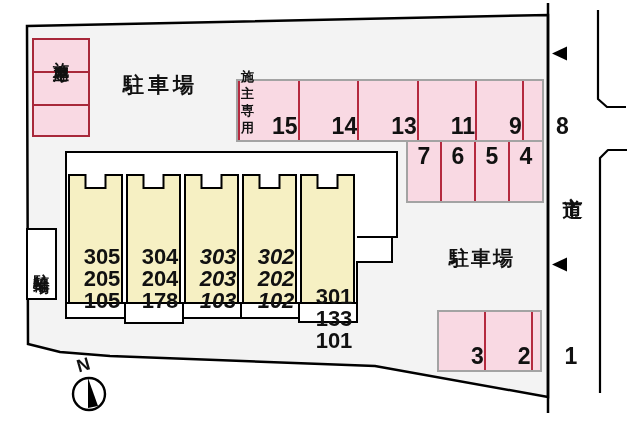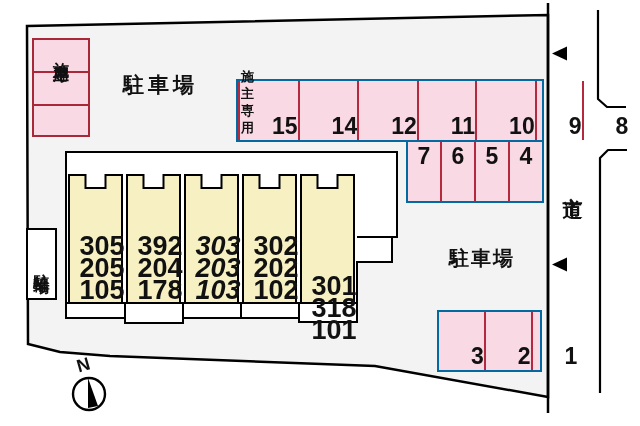--- a/index.html
+++ b/index.html
@@ -17,21 +17,21 @@
   .vtext {
     writing-mode:vertical-rl;
     text-orientation:upright;
     font-weight:700;
     line-height:1;
   }
 
   
   .prow {
     position:absolute; display:flex; box-sizing:border-box;
-    background:#f9d9e3; border:2px solid #0369a1;
+    background:#f9d9e3; border:2px solid #a3a3a3;
   }
   .pcell {
     flex:1 1 0; position:relative; display:flex; justify-content:center;
     box-sizing:border-box;
   }
   .pcell + .pcell { border-left:2px solid #b5293f; }
   .num-bottom { align-items:flex-end; padding-bottom:1px;padding-left:32px; }
   .num-top    { align-items:flex-start; padding-top:2px; }
   .pnum { font-weight:700; font-size:23px; line-height:1.1; }
 
@@ -56,23 +56,23 @@
   
   .bike-box {
     position:absolute; left:26px; top:228px; width:31px; height:72px;
     box-sizing:border-box; background:#ffffff; border:2px solid #000;
     display:flex; align-items:center; justify-content:center;
   }
   .bike-box .vtext { font-size:16px; letter-spacing:2px; }
 
   
   .unit-label {
-    position:absolute; top:236px; height:64px; width:66px;
+    position:absolute; top:247px; height:64px; width:66px;
     display:flex; flex-direction:column; justify-content:space-between;
-    text-align:center; font-weight:700; font-size:27px; line-height:20px;
+    text-align:center; font-weight:700; font-size:22px; line-height:20px;
   }
 
   .road-label {
     position:absolute; left:563px; top:181px;
     font-size:20px; letter-spacing:3px;
   }
 
   .north-label {
     position:absolute; left:77px; top:355px;
     font-weight:700; font-size:18px;
@@ -129,27 +129,24 @@
         <div>専用</div>
       </div>
     </div>
     <div class="pcell num-bottom">
       <span class="pnum">15</span>
       </div>
     <div class="pcell num-bottom">
       <span class="pnum">14</span>
       </div>
     <div class="pcell num-bottom">
-      <span class="pnum">12</span>
+      <span class="pnum">13</span>
       </div>
     <div class="pcell num-bottom">
       <span class="pnum">11</span>
-      </div>
-    <div class="pcell num-bottom">
-      <span class="pnum">10</span>
       </div>
     <div class="pcell num-bottom">
       <span class="pnum">9</span>
       </div>
     <div class="pcell num-bottom">
       <span class="pnum">8</span>
       </div>
   </div>
 
   <div class="prow" style="left:406px; top:140px; width:138px; height:63px;">
@@ -182,37 +179,37 @@
   <div class="bike-box">
     <div class="vtext">駐輪場</div>
   </div>
 
   <div class="unit-label" style="left:69px;">
     <div>305</div>
     <div>205</div>
     <div>105</div>
   </div>
   <div class="unit-label" style="left:127px;">
-    <div>392</div>
+    <div>304</div>
     <div>204</div>
     <div>178</div>
   </div>
   <div class="unit-label" style="left:185px;font-style:italic;">
     <div>303</div>
     <div>203</div>
     <div>103</div>
   </div>
-  <div class="unit-label" style="left:243px;">
+  <div class="unit-label" style="left:243px;font-style:italic;">
     <div>302</div>
     <div>202</div>
     <div>102</div>
   </div>
   <div class="unit-label" style="left:301px;margin-top:40px;">
     <div>301</div>
-    <div>318</div>
+    <div>133</div>
     <div>101</div>
   </div>
 
   <div class="abs lbl" style="left:449px; top:245px; font-size:20px; letter-spacing:2px;">駐車場</div>
 
   <div class="vtext road-label">市道</div>
 
   <div class="north-label">N</div>
 
 </div>

